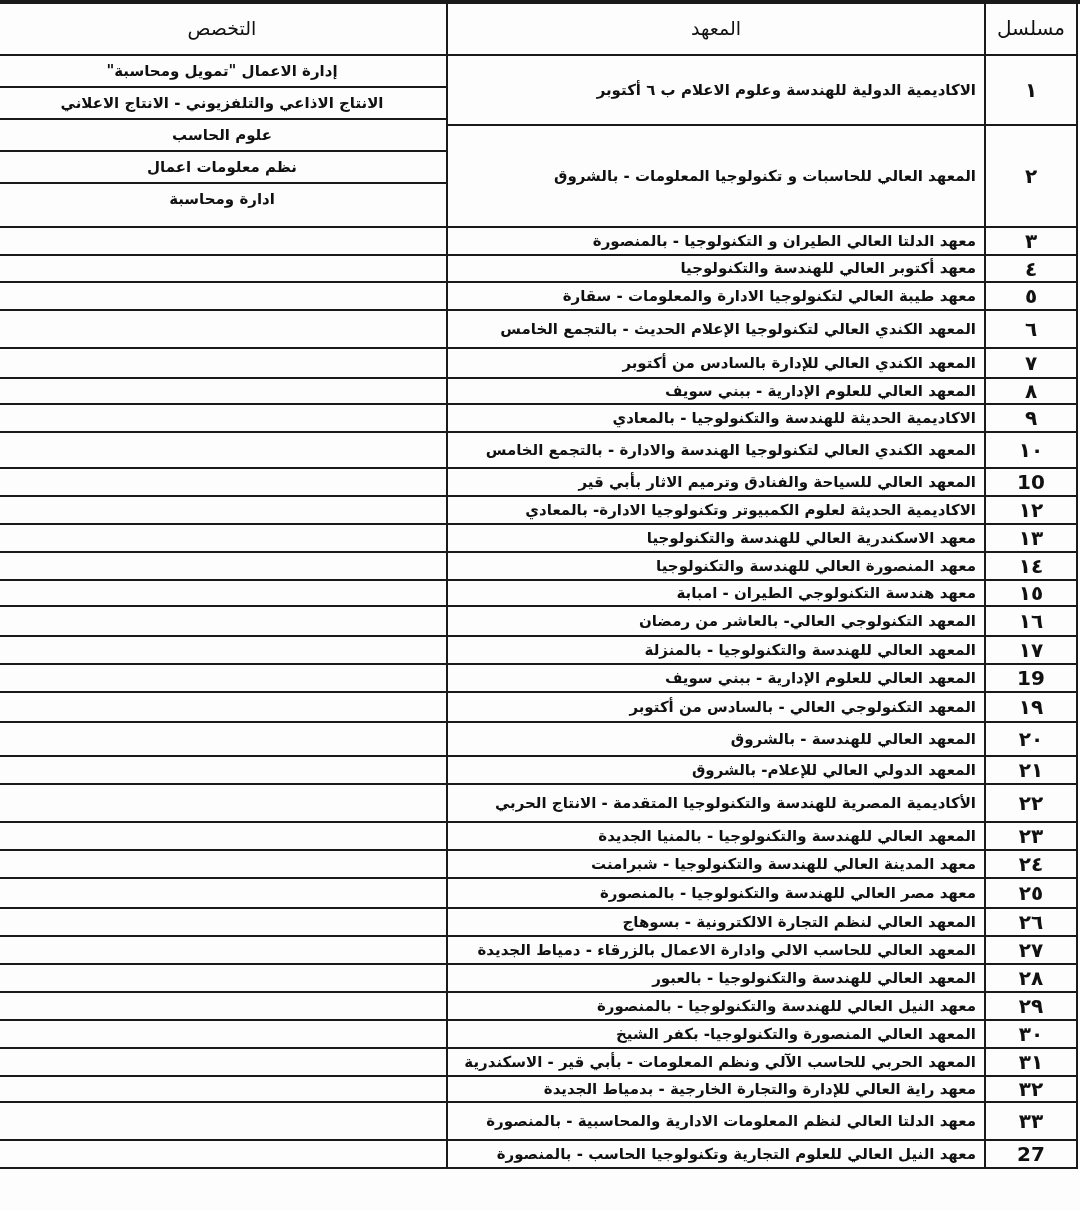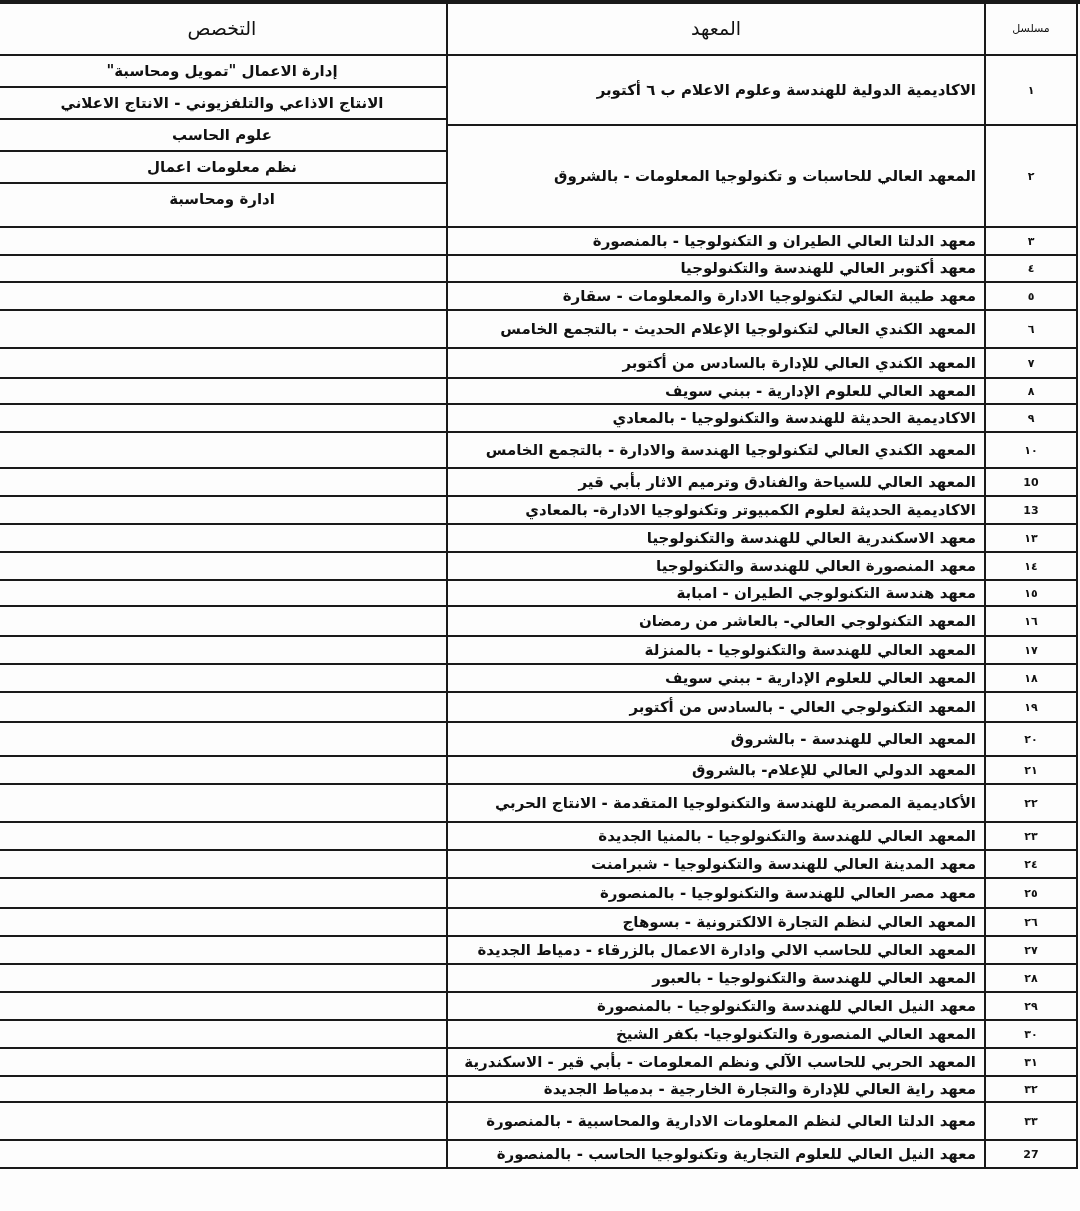--- a/index.html
+++ b/index.html
@@ -2,21 +2,21 @@
 <html><head>
 <meta charset="utf-8">
 <style>
   html, body { margin:0; padding:0; background:#ffffff; }
   body { width:1080px; height:1211px; position:relative; overflow:hidden;
          font-family:"DejaVu Sans", "Liberation Sans", sans-serif; color:#111; }
   .page { position:absolute; left:0; top:0; width:1080px; height:1211px; background:#fdfdfd; }
   table { position:absolute; left:-2px; top:0; border-collapse:collapse; direction:rtl; table-layout:fixed; }
   td, th { border:2px solid #1a1a1a; padding:0 8px; font-weight:bold; font-size:15px; line-height:1; white-space:nowrap; overflow:hidden; }
   th { font-weight:normal; font-size:19px; height:52px; text-align:center; }
-  .col-num { width:74px; text-align:center; font-size:11px; }
+  .col-num { width:74px; text-align:center; font-size:20px; }
   .col-inst { width:520px; text-align:right; }
   .col-spec { width:432px; text-align:center; border-left:none; }
   .spec-line { height:30px; line-height:30px; border-bottom:2px solid #1a1a1a; font-size:15px; }
   .spec-line:last-child { border-bottom:none; }
   .spec-cell { padding:0; vertical-align:top; }
   .top-rule { position:absolute; left:0; top:0; width:1080px; height:4px; background:#1a1a1a; }
 </style>
 </head>
 <body>
 
@@ -85,21 +85,21 @@
           <td class="col-num">١٠</td>
           <td class="col-inst">المعهد الكندي العالي لتكنولوجيا الهندسة والادارة - بالتجمع الخامس</td>
           <td class="col-spec"></td>
         </tr>
         <tr style="height: 28px;">
           <td class="col-num">10</td>
           <td class="col-inst">المعهد العالي للسياحة والفنادق وترميم الاثار بأبي قير</td>
           <td class="col-spec"></td>
         </tr>
         <tr style="height: 28px;">
-          <td class="col-num">13</td>
+          <td class="col-num">١٢</td>
           <td class="col-inst">الاكاديمية الحديثة لعلوم الكمبيوتر وتكنولوجيا الادارة- بالمعادي</td>
           <td class="col-spec"></td>
         </tr>
         <tr style="height: 28px;">
           <td class="col-num">١٣</td>
           <td class="col-inst">معهد الاسكندرية العالي للهندسة والتكنولوجيا</td>
           <td class="col-spec"></td>
         </tr>
         <tr style="height: 28px;">
           <td class="col-num">١٤</td>
@@ -115,21 +115,21 @@
           <td class="col-num">١٦</td>
           <td class="col-inst">المعهد التكنولوجي العالي- بالعاشر من رمضان</td>
           <td class="col-spec"></td>
         </tr>
         <tr style="height: 28px;">
           <td class="col-num">١٧</td>
           <td class="col-inst">المعهد العالي للهندسة والتكنولوجيا - بالمنزلة</td>
           <td class="col-spec"></td>
         </tr>
         <tr style="height: 28px;">
-          <td class="col-num">١٨</td>
+          <td class="col-num">19</td>
           <td class="col-inst">المعهد العالي للعلوم الإدارية - ببني سويف</td>
           <td class="col-spec"></td>
         </tr>
         <tr style="height: 30px;">
           <td class="col-num">١٩</td>
           <td class="col-inst">المعهد التكنولوجي العالي - بالسادس من أكتوبر</td>
           <td class="col-spec"></td>
         </tr>
         <tr style="height: 34px;">
           <td class="col-num">٢٠</td>

